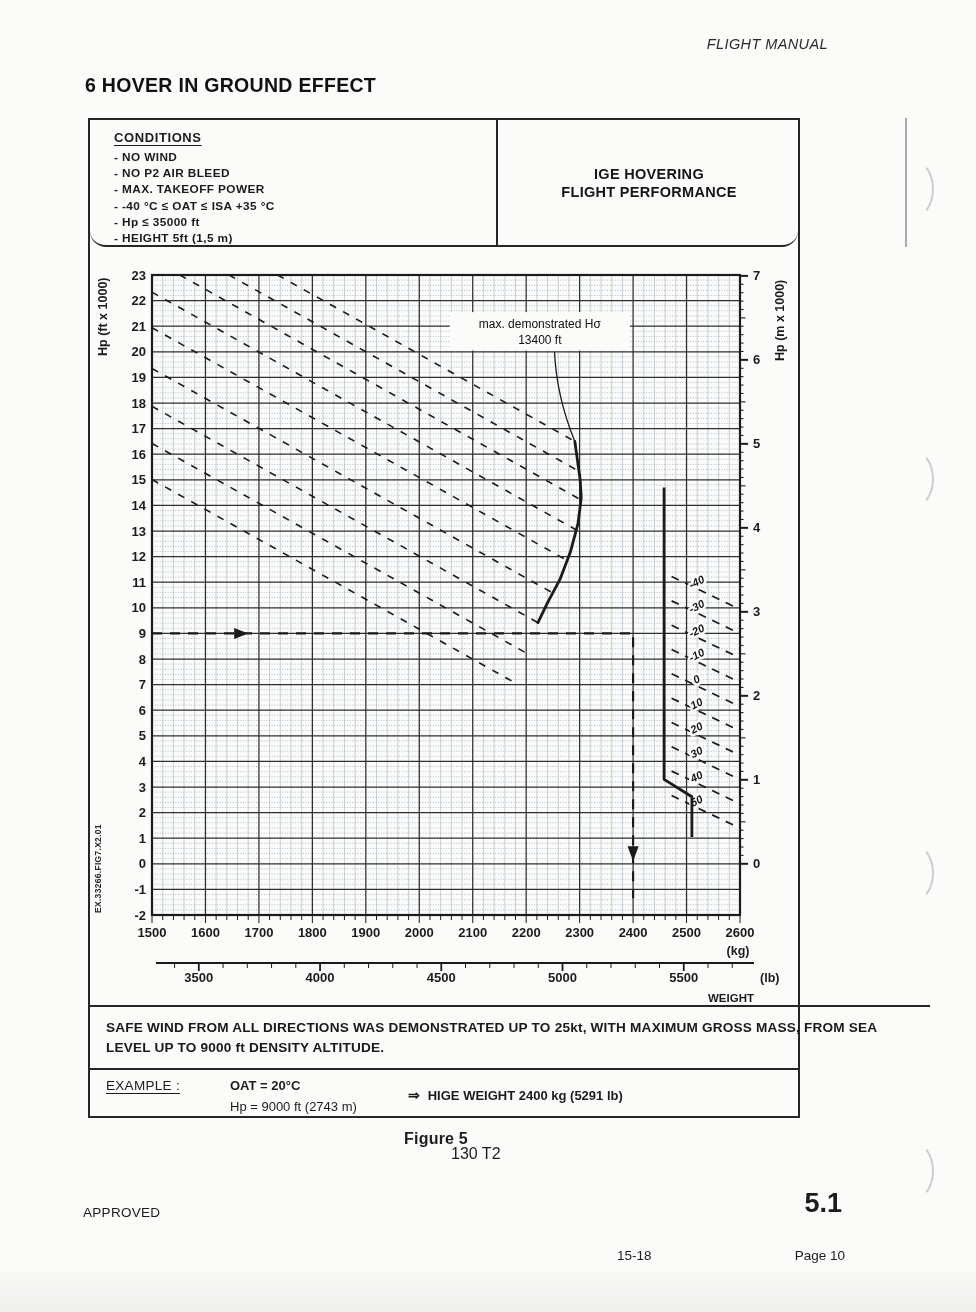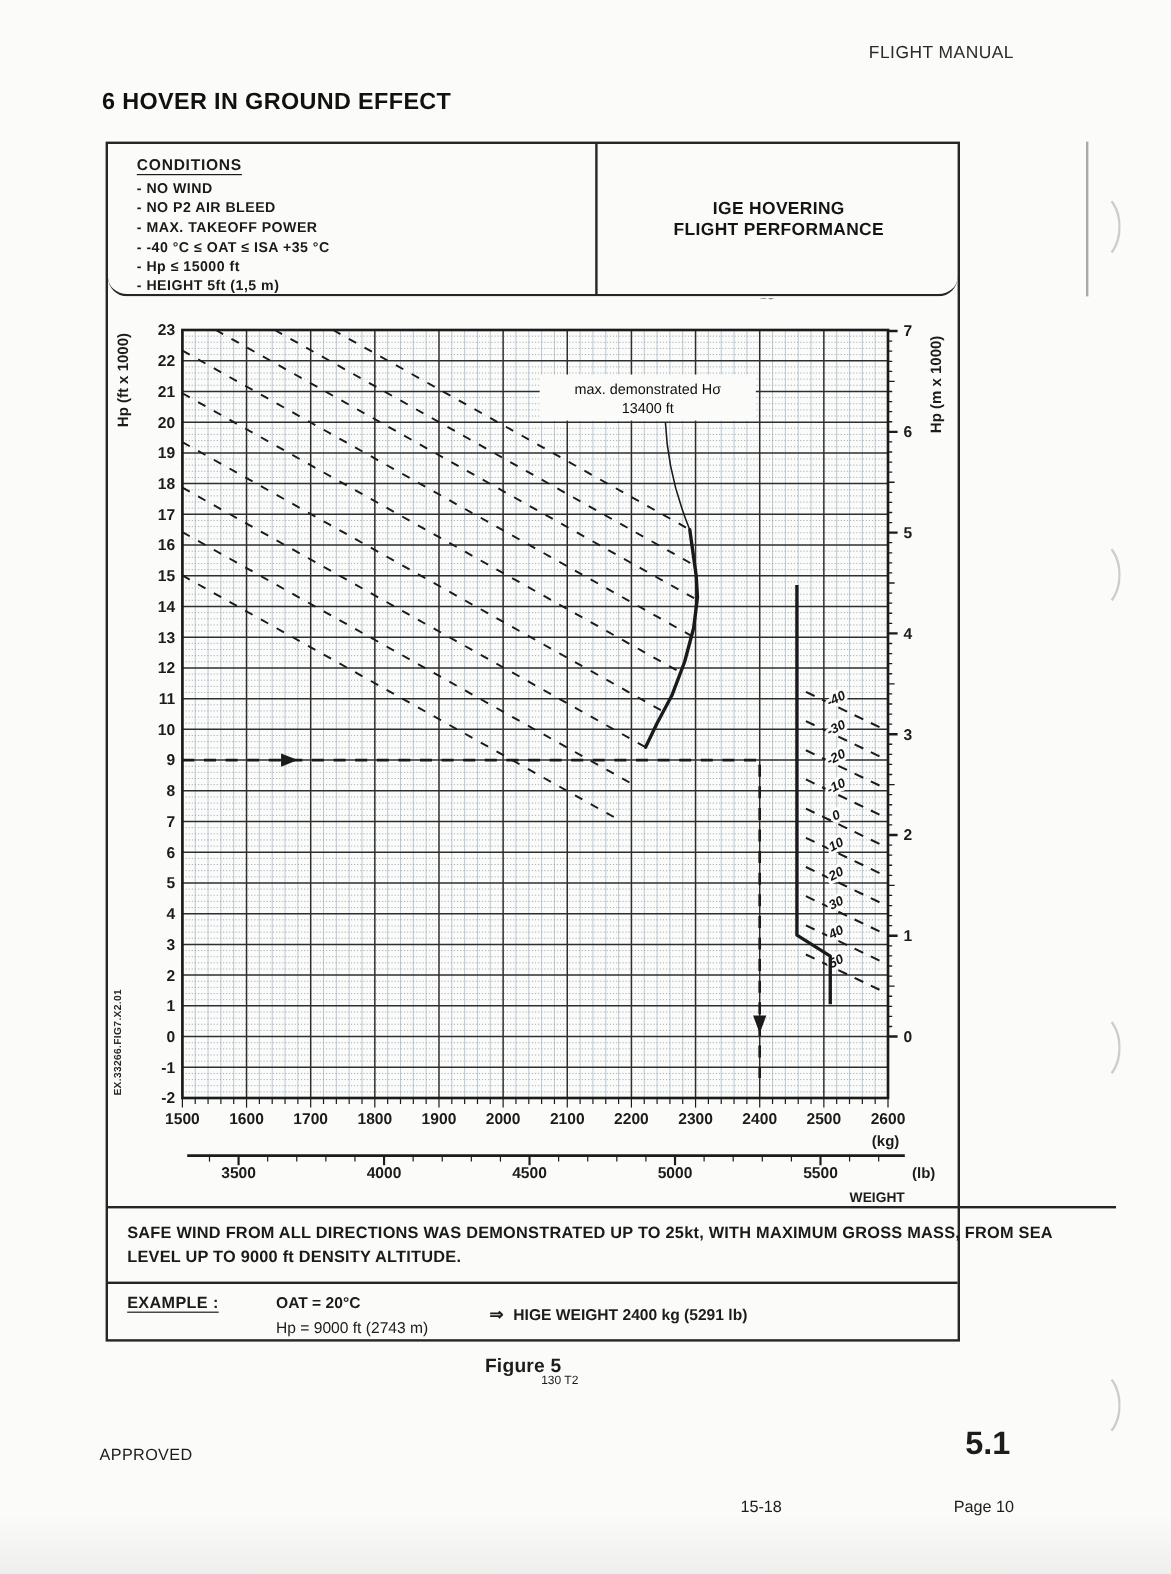--- a/index.html
+++ b/index.html
@@ -1,41 +1,41 @@
 <!DOCTYPE html>
 <html><head>
 <meta charset="utf-8">
 <style>
   html,body{margin:0;padding:0;background:#e8e8e8;}
   .page{position:relative;width:976px;height:1312px;background:#fbfbfa;overflow:hidden;
         font-family:"Liberation Sans",sans-serif;color:#1c1c1c;}
   .page::after{content:"";position:absolute;left:0;right:0;bottom:0;height:50px;
         background:linear-gradient(180deg,rgba(0,0,0,0) 0%,rgba(0,0,0,0.05) 100%);pointer-events:none;}
-  .doc-header{position:absolute;top:36px;right:131px;font-size:14.5px;letter-spacing:.4px;color:#2a2a2a;}
+  .doc-header{position:absolute;top:36px;right:148px;font-size:14.5px;letter-spacing:.4px;color:#2a2a2a;font-style:italic;}
   .page-title{position:absolute;top:74px;left:85px;font-size:19.5px;font-weight:700;letter-spacing:.3px;color:#111;}
   .figure-box{position:absolute;left:88px;top:118px;width:712px;height:1000px;
         border:2px solid #262626;box-sizing:border-box;background:#fbfbfa;}
   .top-row{position:absolute;left:0;top:0;width:708px;height:127px;border-bottom:2px solid #262626;box-sizing:border-box;border-radius:16px;}
   .cond-panel{position:absolute;left:0;top:0;width:408px;height:125px;border-right:2px solid #262626;box-sizing:border-box;padding:10px 0 0 24px;}
   .cond-title{font-size:13px;font-weight:700;letter-spacing:.6px;text-decoration:underline;text-underline-offset:3px;margin-bottom:4px;}
   .cond-list{list-style:none;margin:0;padding:0;font-size:11.8px;font-weight:700;letter-spacing:.4px;line-height:16.2px;color:#1a1a1a;}
   .chart-title-panel{position:absolute;left:410px;top:0;width:298px;height:125px;display:flex;flex-direction:column;justify-content:center;align-items:center;gap:2px;}
   .chart-title-panel div{font-size:14.5px;font-weight:700;letter-spacing:.3px;color:#151515;}
   #chart{position:absolute;left:0;top:129px;}
   .note-block{position:absolute;left:0;top:885px;width:840px;height:63px;border-top:2px solid #262626;box-sizing:border-box;
         padding:11px 14px 0 16px;font-size:13.6px;font-weight:700;letter-spacing:.2px;line-height:20px;color:#1a1a1a;text-align:left;}
   .example-block{position:absolute;left:0;top:948px;width:708px;height:48px;border-top:2px solid #262626;box-sizing:border-box;}
-  .ex-label{position:absolute;left:16px;top:8px;font-size:13.5px;font-weight:700;text-decoration:underline;text-underline-offset:3px;letter-spacing:.3px;}
+  .ex-label{position:absolute;left:16px;top:8px;font-size:13.5px;font-weight:400;text-decoration:underline;text-underline-offset:3px;letter-spacing:.3px;}
   .ex-oat{position:absolute;left:140px;top:8px;font-size:13px;font-weight:700;}
   .ex-hp{position:absolute;left:140px;top:29px;font-size:13px;font-weight:400;}
   .ex-result{position:absolute;left:318px;top:17px;font-size:13px;font-weight:700;}
   .ex-result .arr{font-size:14px;margin-right:8px;}
   .figure-caption{position:absolute;left:80px;top:1130px;width:712px;text-align:center;font-size:16px;font-weight:700;letter-spacing:.2px;}
   .ft-approved{position:absolute;left:83px;top:1205px;font-size:13.5px;letter-spacing:.3px;}
-  .ft-model{position:absolute;left:451px;top:1145px;font-size:10px;}
+  .ft-model{position:absolute;left:451px;top:1145px;font-size:16px;}
   .ft-chapter{position:absolute;right:134px;top:1188px;font-size:27px;font-weight:700;}
   .ft-rev{position:absolute;left:617px;top:1248px;font-size:13.5px;}
   .ft-page{position:absolute;right:131px;top:1248px;font-size:13.5px;}
   .binder-arc{position:absolute;left:894px;width:36px;height:54px;border:2px solid transparent;
         border-left-color:#cdcdcd;border-radius:50%;transform:rotate(180deg);}
   .scan-line{position:absolute;left:905px;top:118px;width:1.5px;height:129px;background:#8f8f8f;opacity:.75;}
   
   text{font-family:"Liberation Sans",sans-serif;}
   .ax{font-size:13px;font-weight:700;fill:#1b1b1b;}
   .unit{font-size:12.5px;font-weight:700;fill:#1b1b1b;}
@@ -55,21 +55,21 @@
 
   <div class="figure-box">
     <div class="top-row">
       <div class="cond-panel">
         <div class="cond-title">CONDITIONS</div>
         <ul class="cond-list">
           <li>- NO WIND</li>
           <li>- NO P2 AIR BLEED</li>
           <li>- MAX. TAKEOFF POWER</li>
           <li>- -40 °C ≤ OAT ≤ ISA +35 °C</li>
-          <li>- Hp ≤ 15000 ft</li>
+          <li>- Hp ≤ 35000 ft</li>
           <li>- HEIGHT 5ft (1,5 m)</li>
         </ul>
       </div>
       <div class="chart-title-panel">
         <div>IGE HOVERING</div>
         <div>FLIGHT PERFORMANCE</div>
       </div>
     </div>
 
     <svg id="chart" width="708" height="756" viewBox="0 0 708 756">

